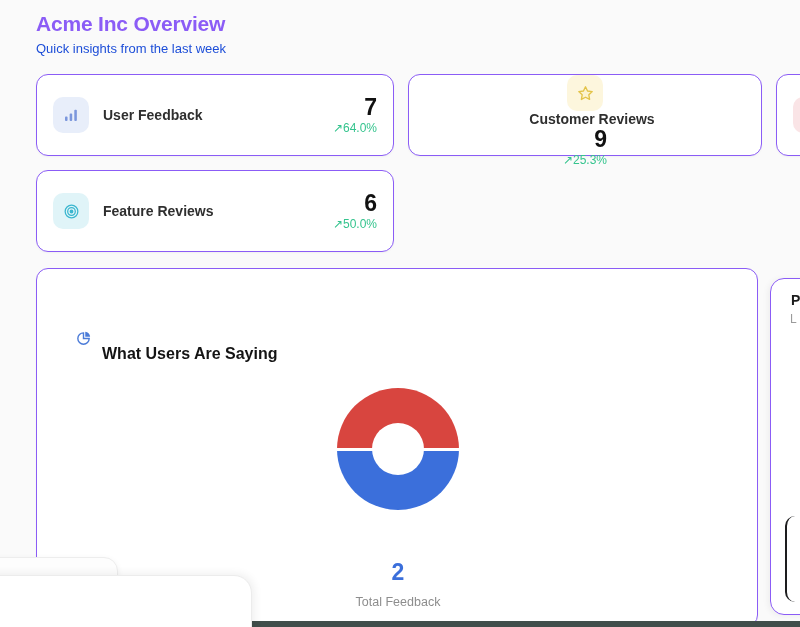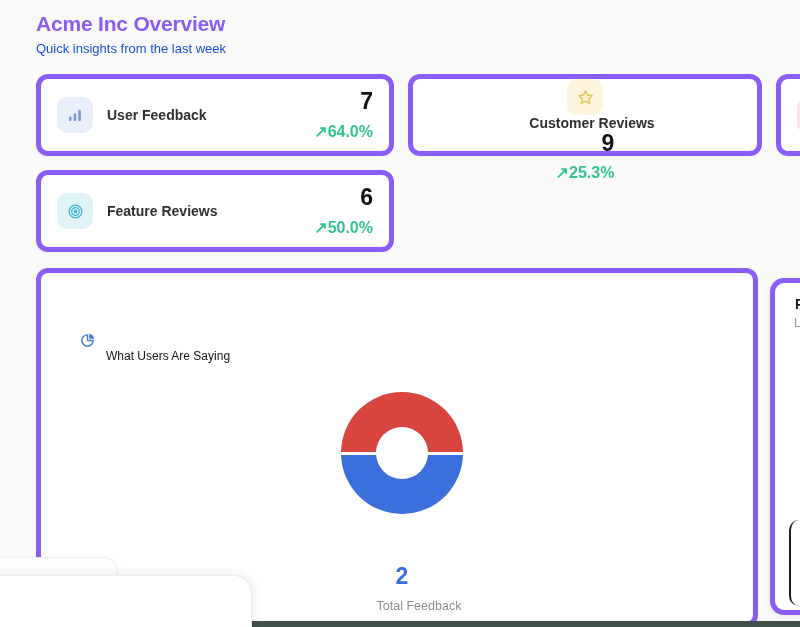--- a/index.html
+++ b/index.html
@@ -7,54 +7,54 @@
   body {
     position:relative; overflow:hidden;
     background:#fafafa;
     font-family:"Liberation Sans", sans-serif;
     color:#141414;
   }
   .page-title { position:absolute; left:36px; top:12px; font-size:21px; font-weight:700; letter-spacing:-.2px; color:#8b5cf6; }
   .page-subtitle { position:absolute; left:36px; top:41px; font-size:13px; color:#1d4ed8; }
 
   .card {
-    position:absolute; background:#fff; border:5px solid #8b5cf6;
+    position:absolute; background:#fff; border:1px solid #8b5cf6;
     border-radius:12px; box-shadow:0 1px 2px rgba(0,0,0,.04);
   }
   .stat-card { display:flex; align-items:center; padding:0 16px 0 16px; }
   .stat-card.c1 { left:36px;  top:74px;  width:358px; height:82px; }
   .stat-card.c2 { left:408px; top:74px;  width:354px; height:82px;flex-direction:column; }
   .stat-card.c3 { left:776px; top:74px;  width:130px; height:82px; }
   .stat-card.c4 { left:36px;  top:170px; width:358px; height:82px; }
 
   .icon-box { width:36px; height:36px; border-radius:10px; display:flex; align-items:center; justify-content:center; flex:0 0 36px; }
   .icon-box.blue   { background:#e8eefa; }
   .icon-box.yellow { background:#fdf6dd; }
   .icon-box.pink   { background:#fae4e6; }
   .icon-box.cyan   { background:#e0f4f8; }
 
   .stat-texts { margin-left:14px; flex:1 1 auto; min-width:0; }
   .stat-label { font-size:14px; font-weight:600; color:#2f2f2f; }
   .stat-sub   { font-size:11.5px; color:#9b9b9b; margin-top:2px; }
   .stat-right { text-align:right; }
   .stat-value { font-size:23px; font-weight:700; color:#111; line-height:1.05; }
-  .stat-trend { font-size:16px; font-weight:700; color:#35c48e; margin-top:8px; }
+  .stat-trend { font-size:12px; font-weight:400; color:#35c48e; margin-top:2px; }
 
   .chart-card { left:36px; top:268px; width:722px; height:359px; z-index:1; }
   .chart-header { position:absolute; left:38px; top:44px; display:flex; align-items:center; }
-  .chart-title { font-size:12px; font-weight:400; color:#141414; margin-left:10px;margin-top:32px; }
+  .chart-title { font-size:16px; font-weight:700; color:#141414; margin-left:10px;margin-top:32px; }
 
   .donut-wrap { position:absolute; left:300px; top:119px; width:122px; height:122px; }
   .donut { width:122px; height:122px; border-radius:50%; }
   .donut-gap { position:absolute; left:0; right:0; top:59.5px; height:3px; background:#fff; }
   .donut-hole { position:absolute; left:35px; top:35px; width:52px; height:52px; border-radius:50%; background:#fff; }
 
   .center-value { position:absolute; left:0; top:290px; width:722px; text-align:center;
                   font-size:23px; font-weight:700; color:#3b6fdb; }
-  .center-label { position:absolute; left:17px; top:326px; width:722px; text-align:center;
+  .center-label { position:absolute; left:0; top:326px; width:722px; text-align:center;
                   font-size:12.5px; color:#8d8d8d; }
 
   .side-card { left:770px; top:278px; width:140px; height:337px; z-index:2; border-radius:14px;
                box-shadow:-2px 1px 6px rgba(0,0,0,.05); }
   .side-title { position:absolute; left:20px; top:13px; font-size:14px; font-weight:700; color:#1c1c1c; }
   .side-sub   { position:absolute; left:19px; top:33px; font-size:12px; color:#9b9b9b; }
   .side-stroke { position:absolute; left:14px; top:237px; width:16px; height:86px;
                  border-left:2.5px solid #1d1d1f; border-top-left-radius:10px; border-bottom-left-radius:10px; }
 
   .bottom-bar { position:absolute; left:0; top:621px; width:800px; height:6px; background:#414e4b; z-index:4; }

